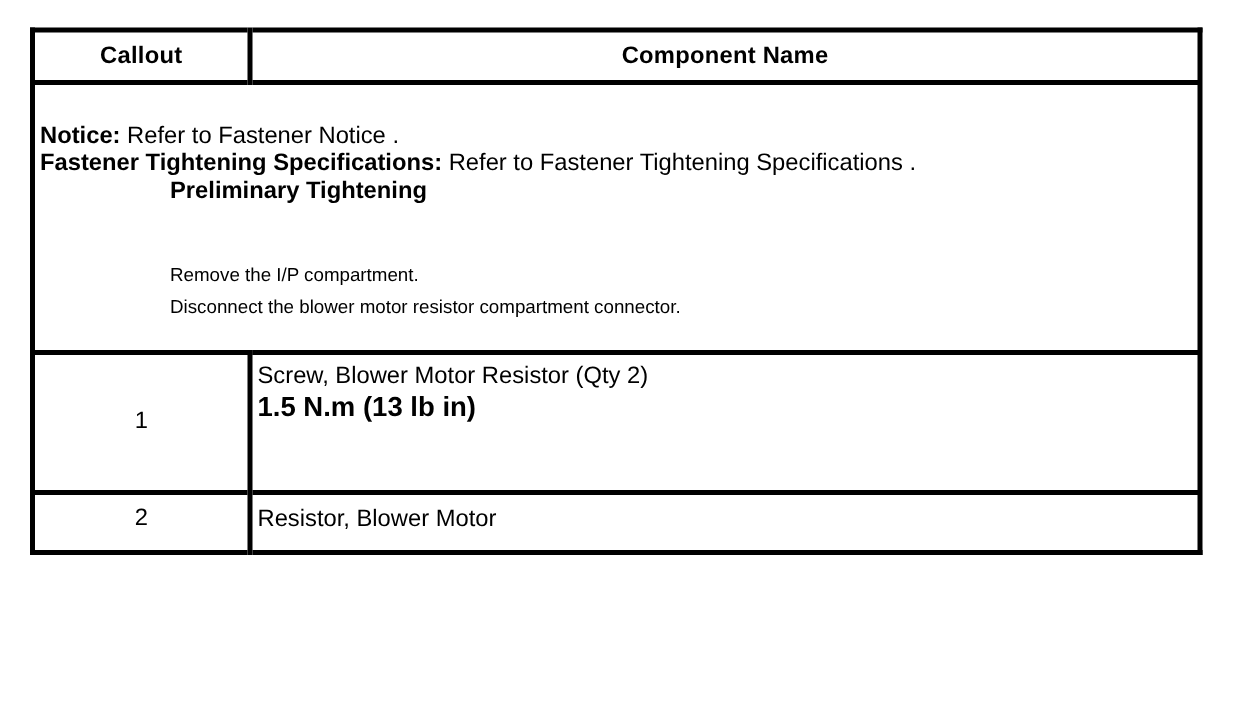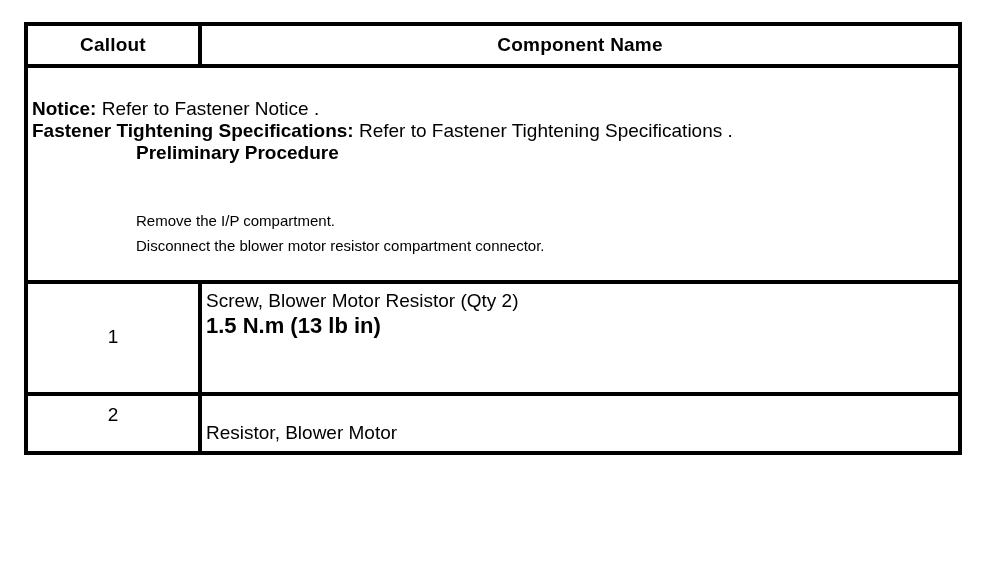--- a/index.html
+++ b/index.html
@@ -130,21 +130,21 @@
     white-space: nowrap;
   }
   .torque-line {
     font-size: 22px;
     line-height: 25px;
     font-weight: bold;
     white-space: nowrap;
   }
   .row1-name { min-height: 98px; }
   .row2-name { min-height: 34px; }
-  .row2-line { padding-top: 3px; margin-top: 17px; }
+  .row2-line { padding-top: 3px; }
 </style>
 </head>
 <body>
 
 <div class="page">
 
   <table class="proc-table">
     <colgroup>
       <col class="col-callout">
       <col class="col-name">
@@ -165,21 +165,21 @@
           <div class="notice-block">
 
             <div class="notice-line gap-after">
               <span class="lbl">Notice:</span><span> Refer to Fastener Notice .</span>
             </div>
 
             <div class="notice-line">
               <span class="lbl">Fastener Tightening Specifications:</span><span> Refer to Fastener Tightening Specifications .</span>
             </div>
 
-            <div class="prelim-head">Preliminary Procedure</div>
+            <div class="prelim-head">Preliminary Tightening</div>
 
             <div class="steps">
               <div class="step-line">Remove the I/P compartment.</div>
               <div class="step-line">Disconnect the blower motor resistor compartment connector.</div>
             </div>
             <div class="steps-pad"></div>
 
           </div>
         </td>
       </tr>

